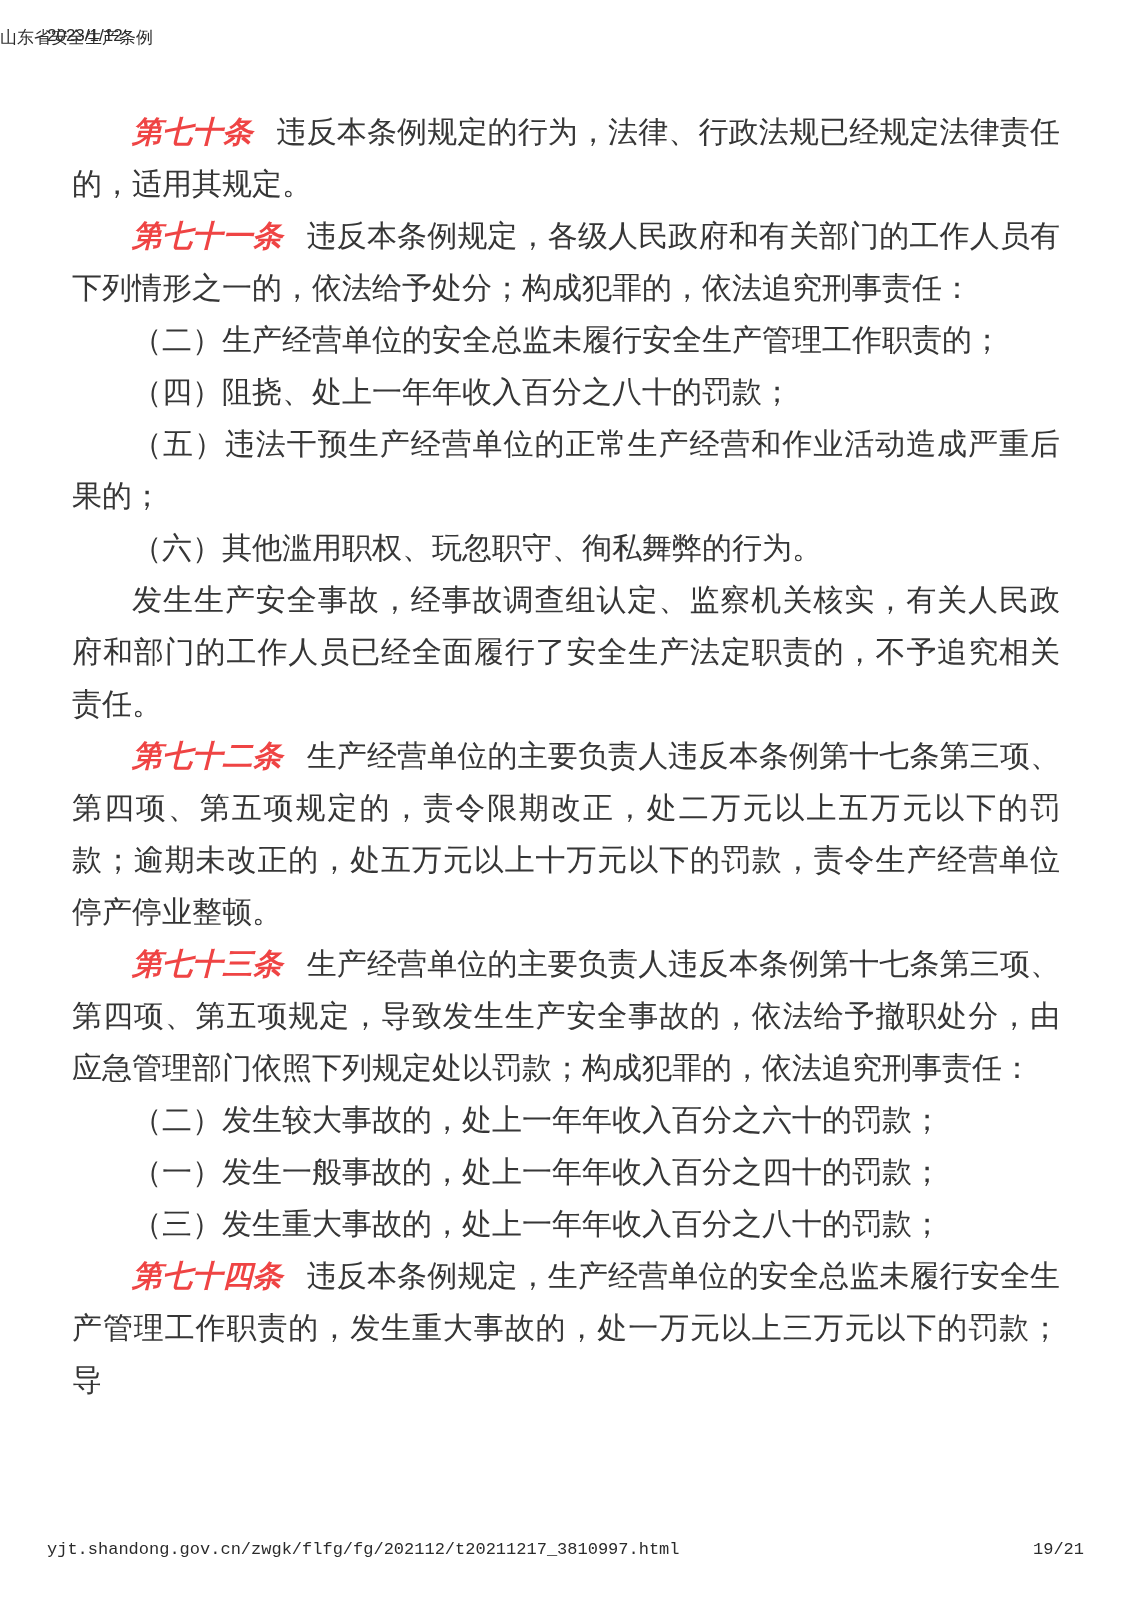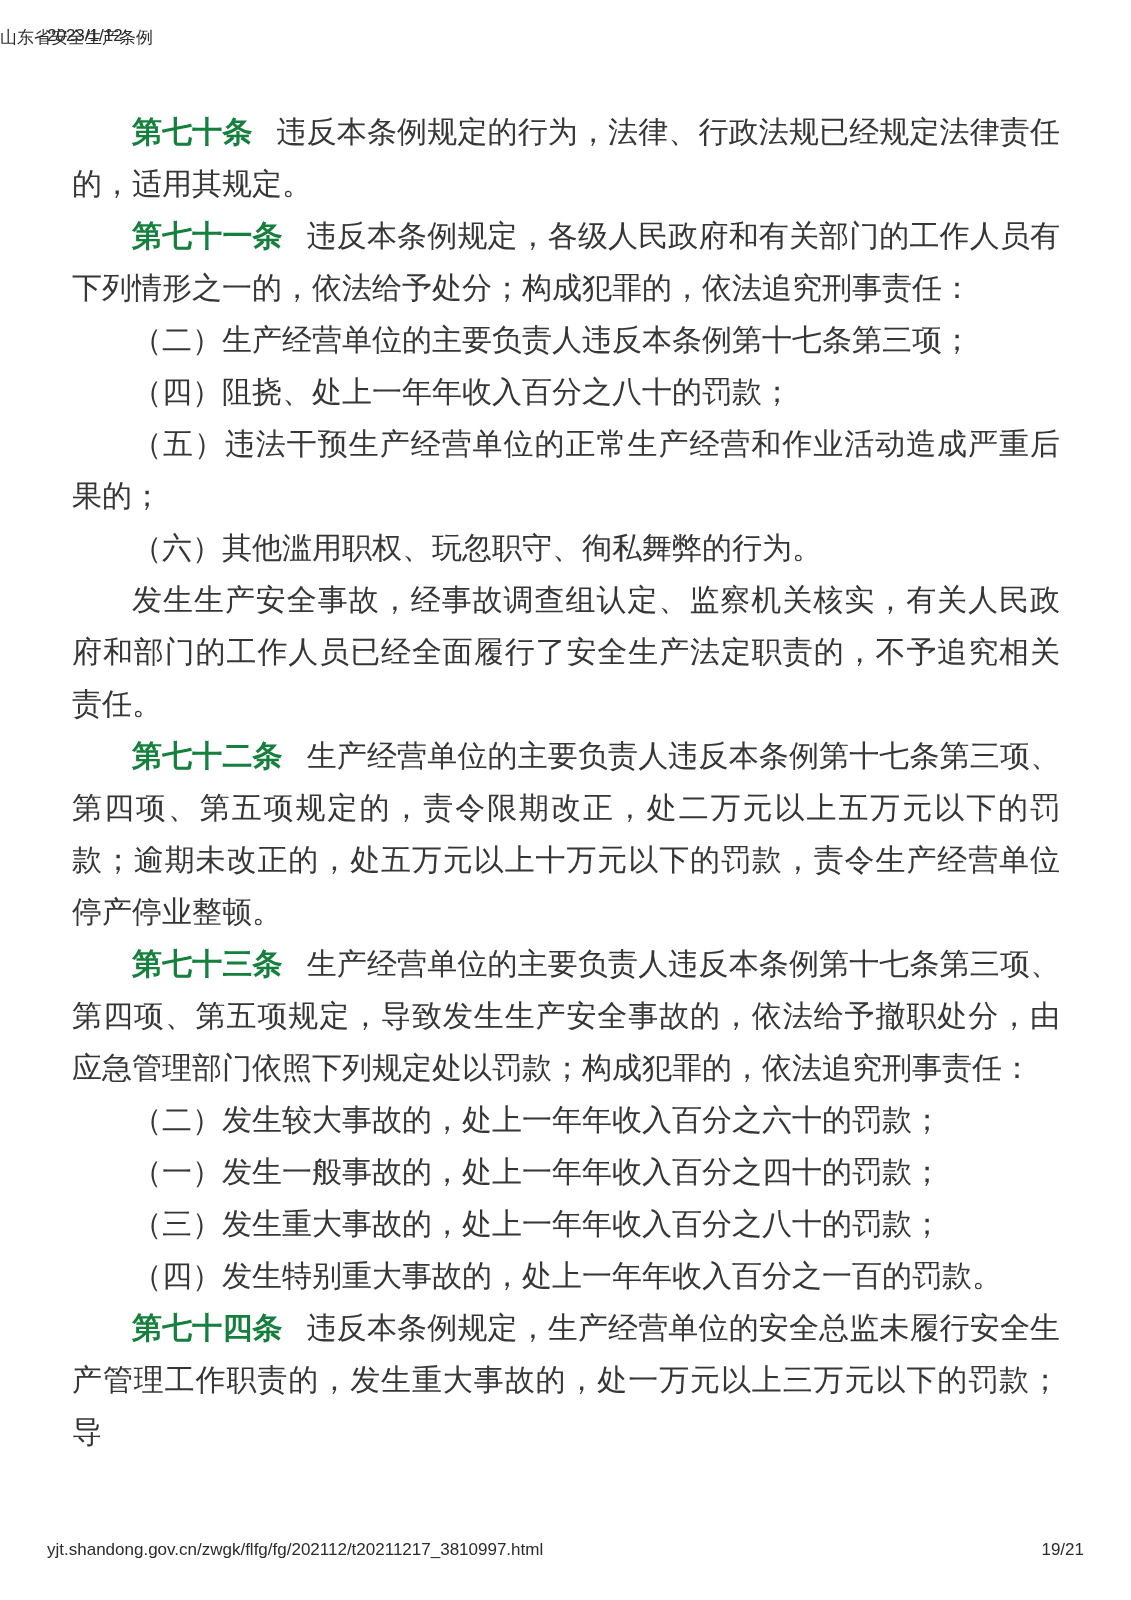--- a/index.html
+++ b/index.html
@@ -22,53 +22,52 @@
   .page-header .date  { position: absolute; left: 47px; top: 0; text-align: right; }
   .doc-body {
     position: absolute;
     top: 106px; left: 72px; width: 988px;
     font-size: 30px;
     line-height: 52px;
     text-align: justify;
     color: #363636;
   }
   .doc-body p { margin: 0; padding: 0; text-indent: 2em; }
-  .doc-body b.article { font-weight: bold; margin-right: 0.8em; color: #15803d; }
+  .doc-body b.article { font-weight: bold; margin-right: 0.8em; color: #ef4444; font-style: italic; }
   .page-footer {
     position: absolute;
     top: 1540px; left: 47px; right: 47px;
     display: flex;
     justify-content: space-between;
-    font-family: Liberation Sans, sans-serif;
+    font-family: Liberation Mono, monospace;
     font-size: 17px;
     color: #2b2b2b;
     gap: 17px;
   }
 </style>
 </head>
 <body>
 
 <div class="page-header">
   <span class="title">山东省安全生产条例</span>
   <span class="date">2023/1/12</span>
 </div>
 
 <div class="doc-body">
     <p class="para"><b class="article">第七十条</b><span class="para-text">违反本条例规定的行为，法律、行政法规已经规定法律责任的，适用其规定。</span></p>
     <p class="para"><b class="article">第七十一条</b><span class="para-text">违反本条例规定，各级人民政府和有关部门的工作人员有下列情形之一的，依法给予处分；构成犯罪的，依法追究刑事责任：</span></p>
-    <p class="para"><span class="para-text">（二）生产经营单位的主要负责人违反本条例第十七条第三项；</span></p>
+    <p class="para"><span class="para-text">（二）生产经营单位的安全总监未履行安全生产管理工作职责的；</span></p>
     <p class="para"><span class="para-text">（四）阻挠、处上一年年收入百分之八十的罚款；</span></p>
     <p class="para"><span class="para-text">（五）违法干预生产经营单位的正常生产经营和作业活动造成严重后果的；</span></p>
     <p class="para"><span class="para-text">（六）其他滥用职权、玩忽职守、徇私舞弊的行为。</span></p>
     <p class="para"><span class="para-text">发生生产安全事故，经事故调查组认定、监察机关核实，有关人民政府和部门的工作人员已经全面履行了安全生产法定职责的，不予追究相关责任。</span></p>
     <p class="para"><b class="article">第七十二条</b><span class="para-text">生产经营单位的主要负责人违反本条例第十七条第三项、第四项、第五项规定的，责令限期改正，处二万元以上五万元以下的罚款；逾期未改正的，处五万元以上十万元以下的罚款，责令生产经营单位停产停业整顿。</span></p>
     <p class="para"><b class="article">第七十三条</b><span class="para-text">生产经营单位的主要负责人违反本条例第十七条第三项、第四项、第五项规定，导致发生生产安全事故的，依法给予撤职处分，由应急管理部门依照下列规定处以罚款；构成犯罪的，依法追究刑事责任：</span></p>
     <p class="para"><span class="para-text">（二）发生较大事故的，处上一年年收入百分之六十的罚款；</span></p>
     <p class="para"><span class="para-text">（一）发生一般事故的，处上一年年收入百分之四十的罚款；</span></p>
     <p class="para"><span class="para-text">（三）发生重大事故的，处上一年年收入百分之八十的罚款；</span></p>
-    <p class="para"><span class="para-text">（四）发生特别重大事故的，处上一年年收入百分之一百的罚款。</span></p>
     <p class="para"><b class="article">第七十四条</b><span class="para-text">违反本条例规定，生产经营单位的安全总监未履行安全生产管理工作职责的，发生重大事故的，处一万元以上三万元以下的罚款；导</span></p>
   </div>
 
 <div class="page-footer">
   <span>yjt.shandong.gov.cn/zwgk/flfg/fg/202112/t20211217_3810997.html</span>
   <span>19/21</span>
 </div>
 
 </body></html>

